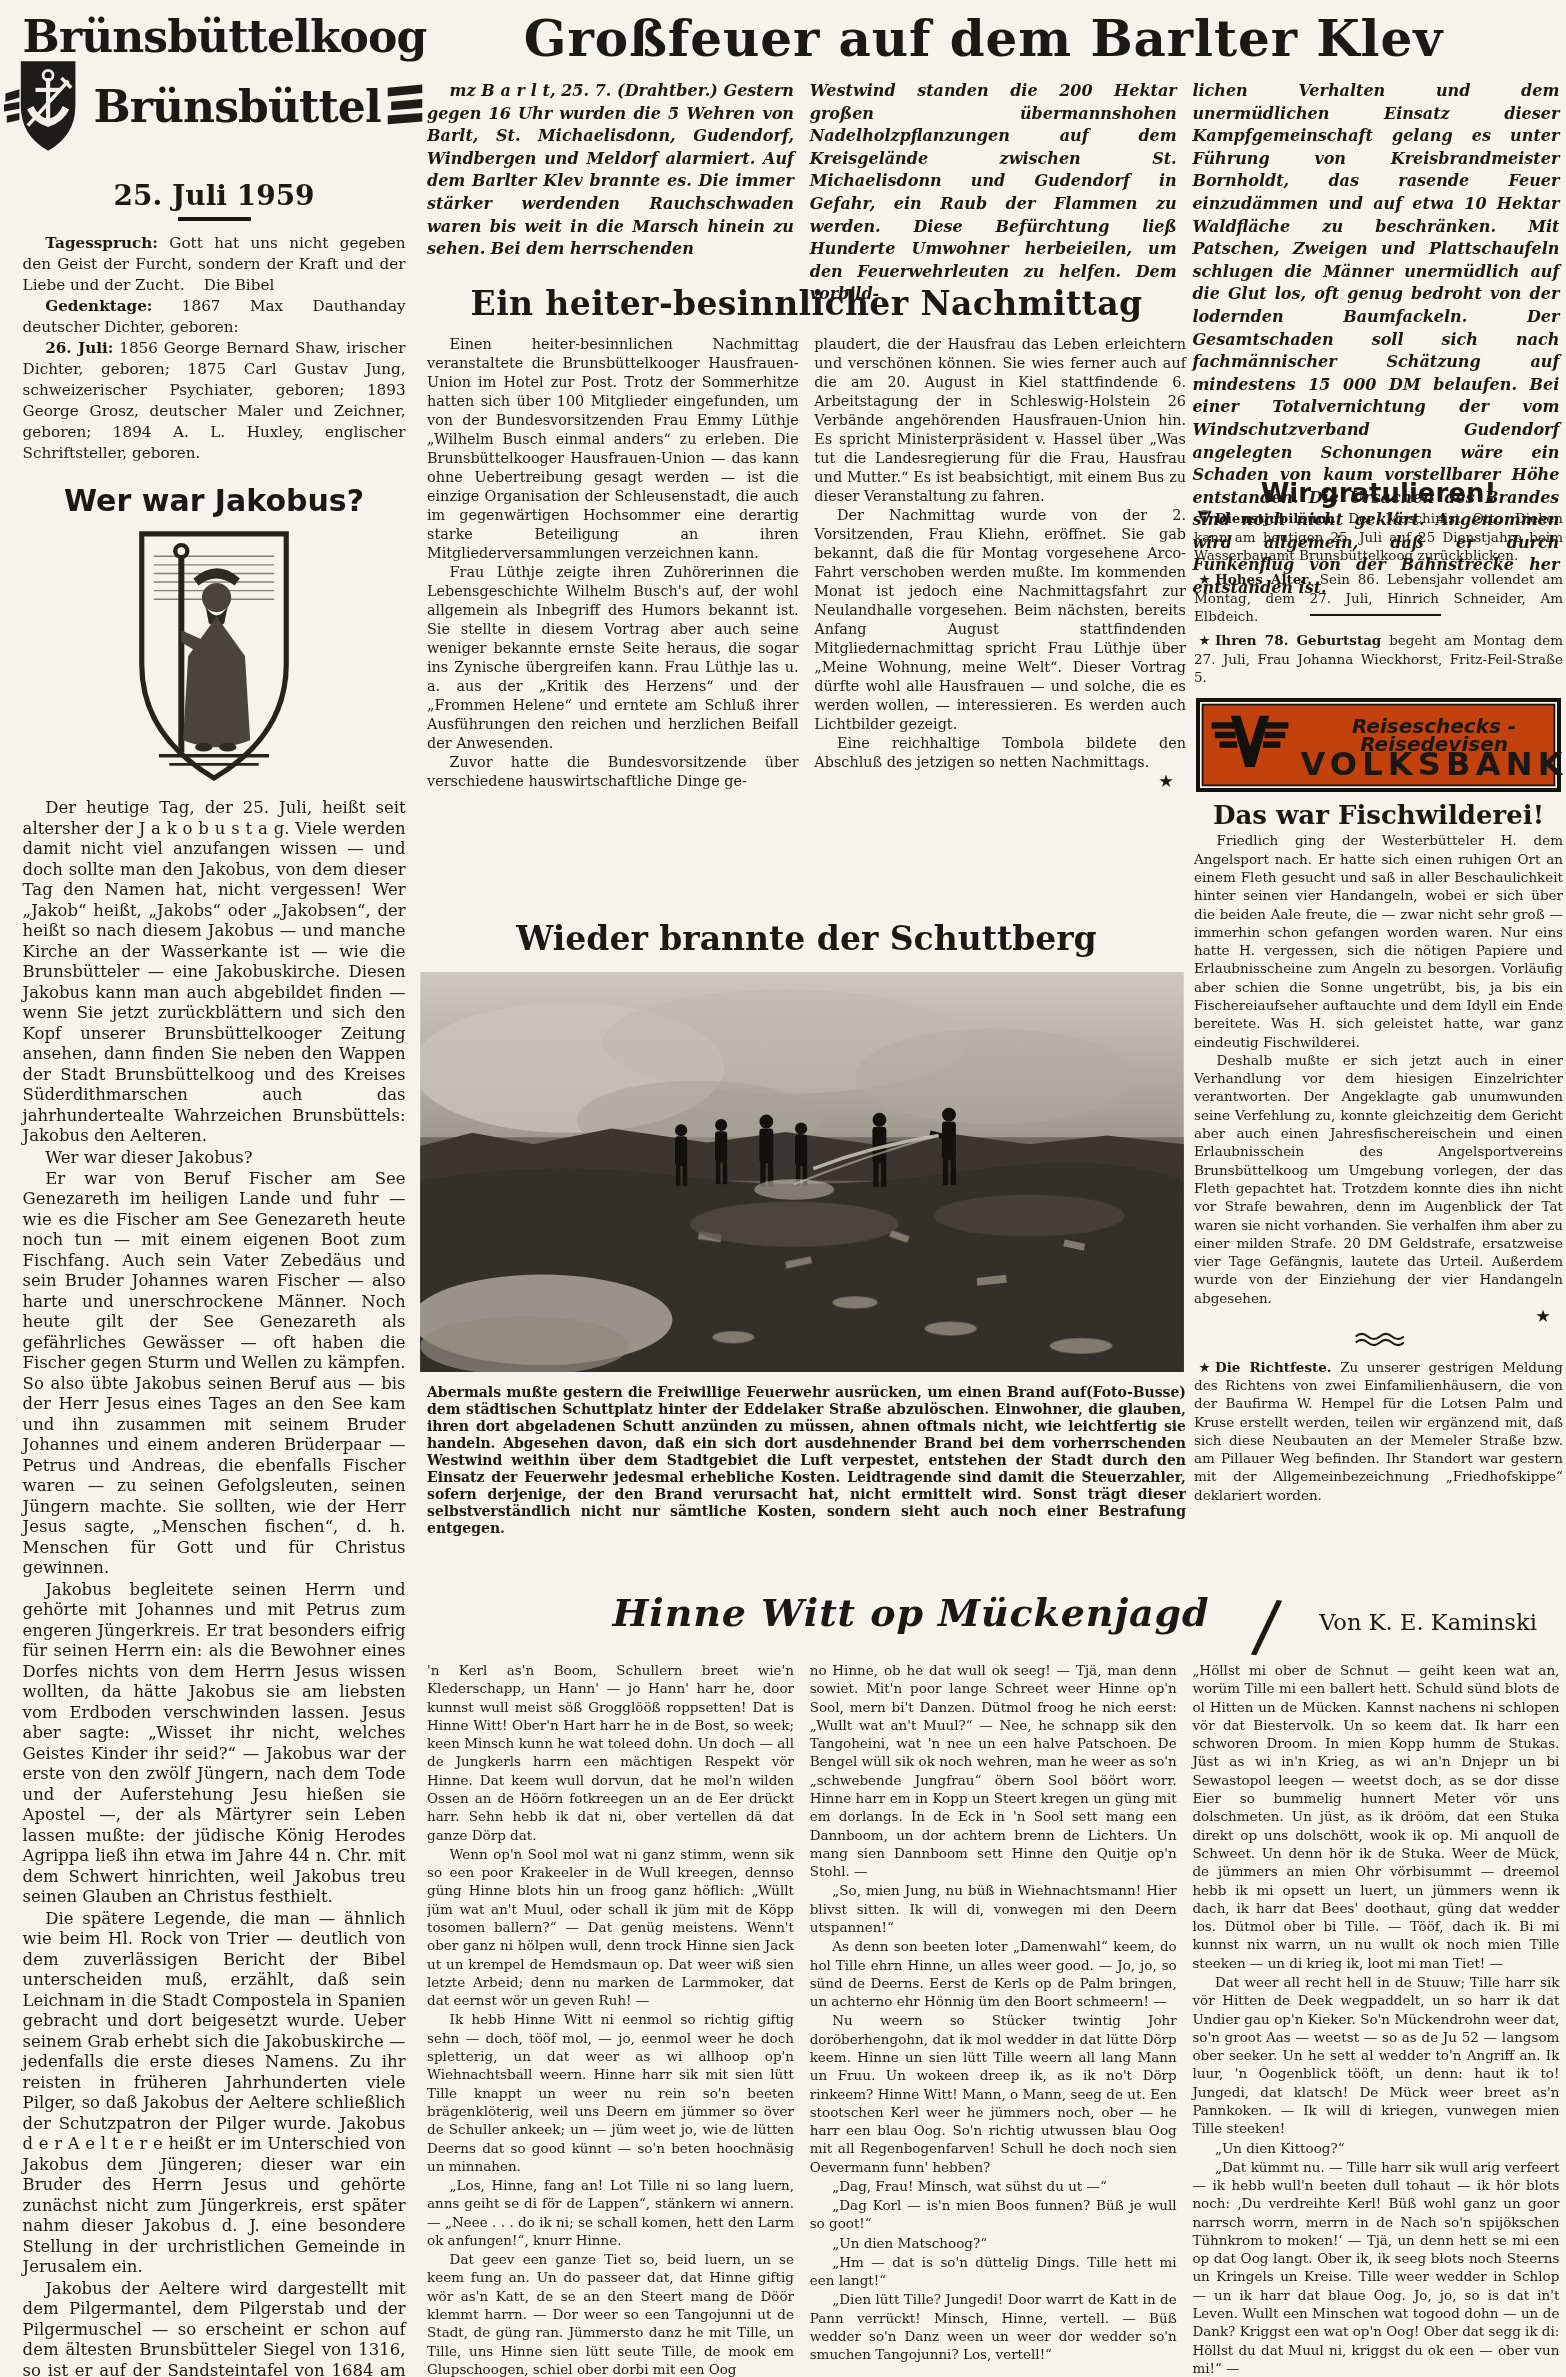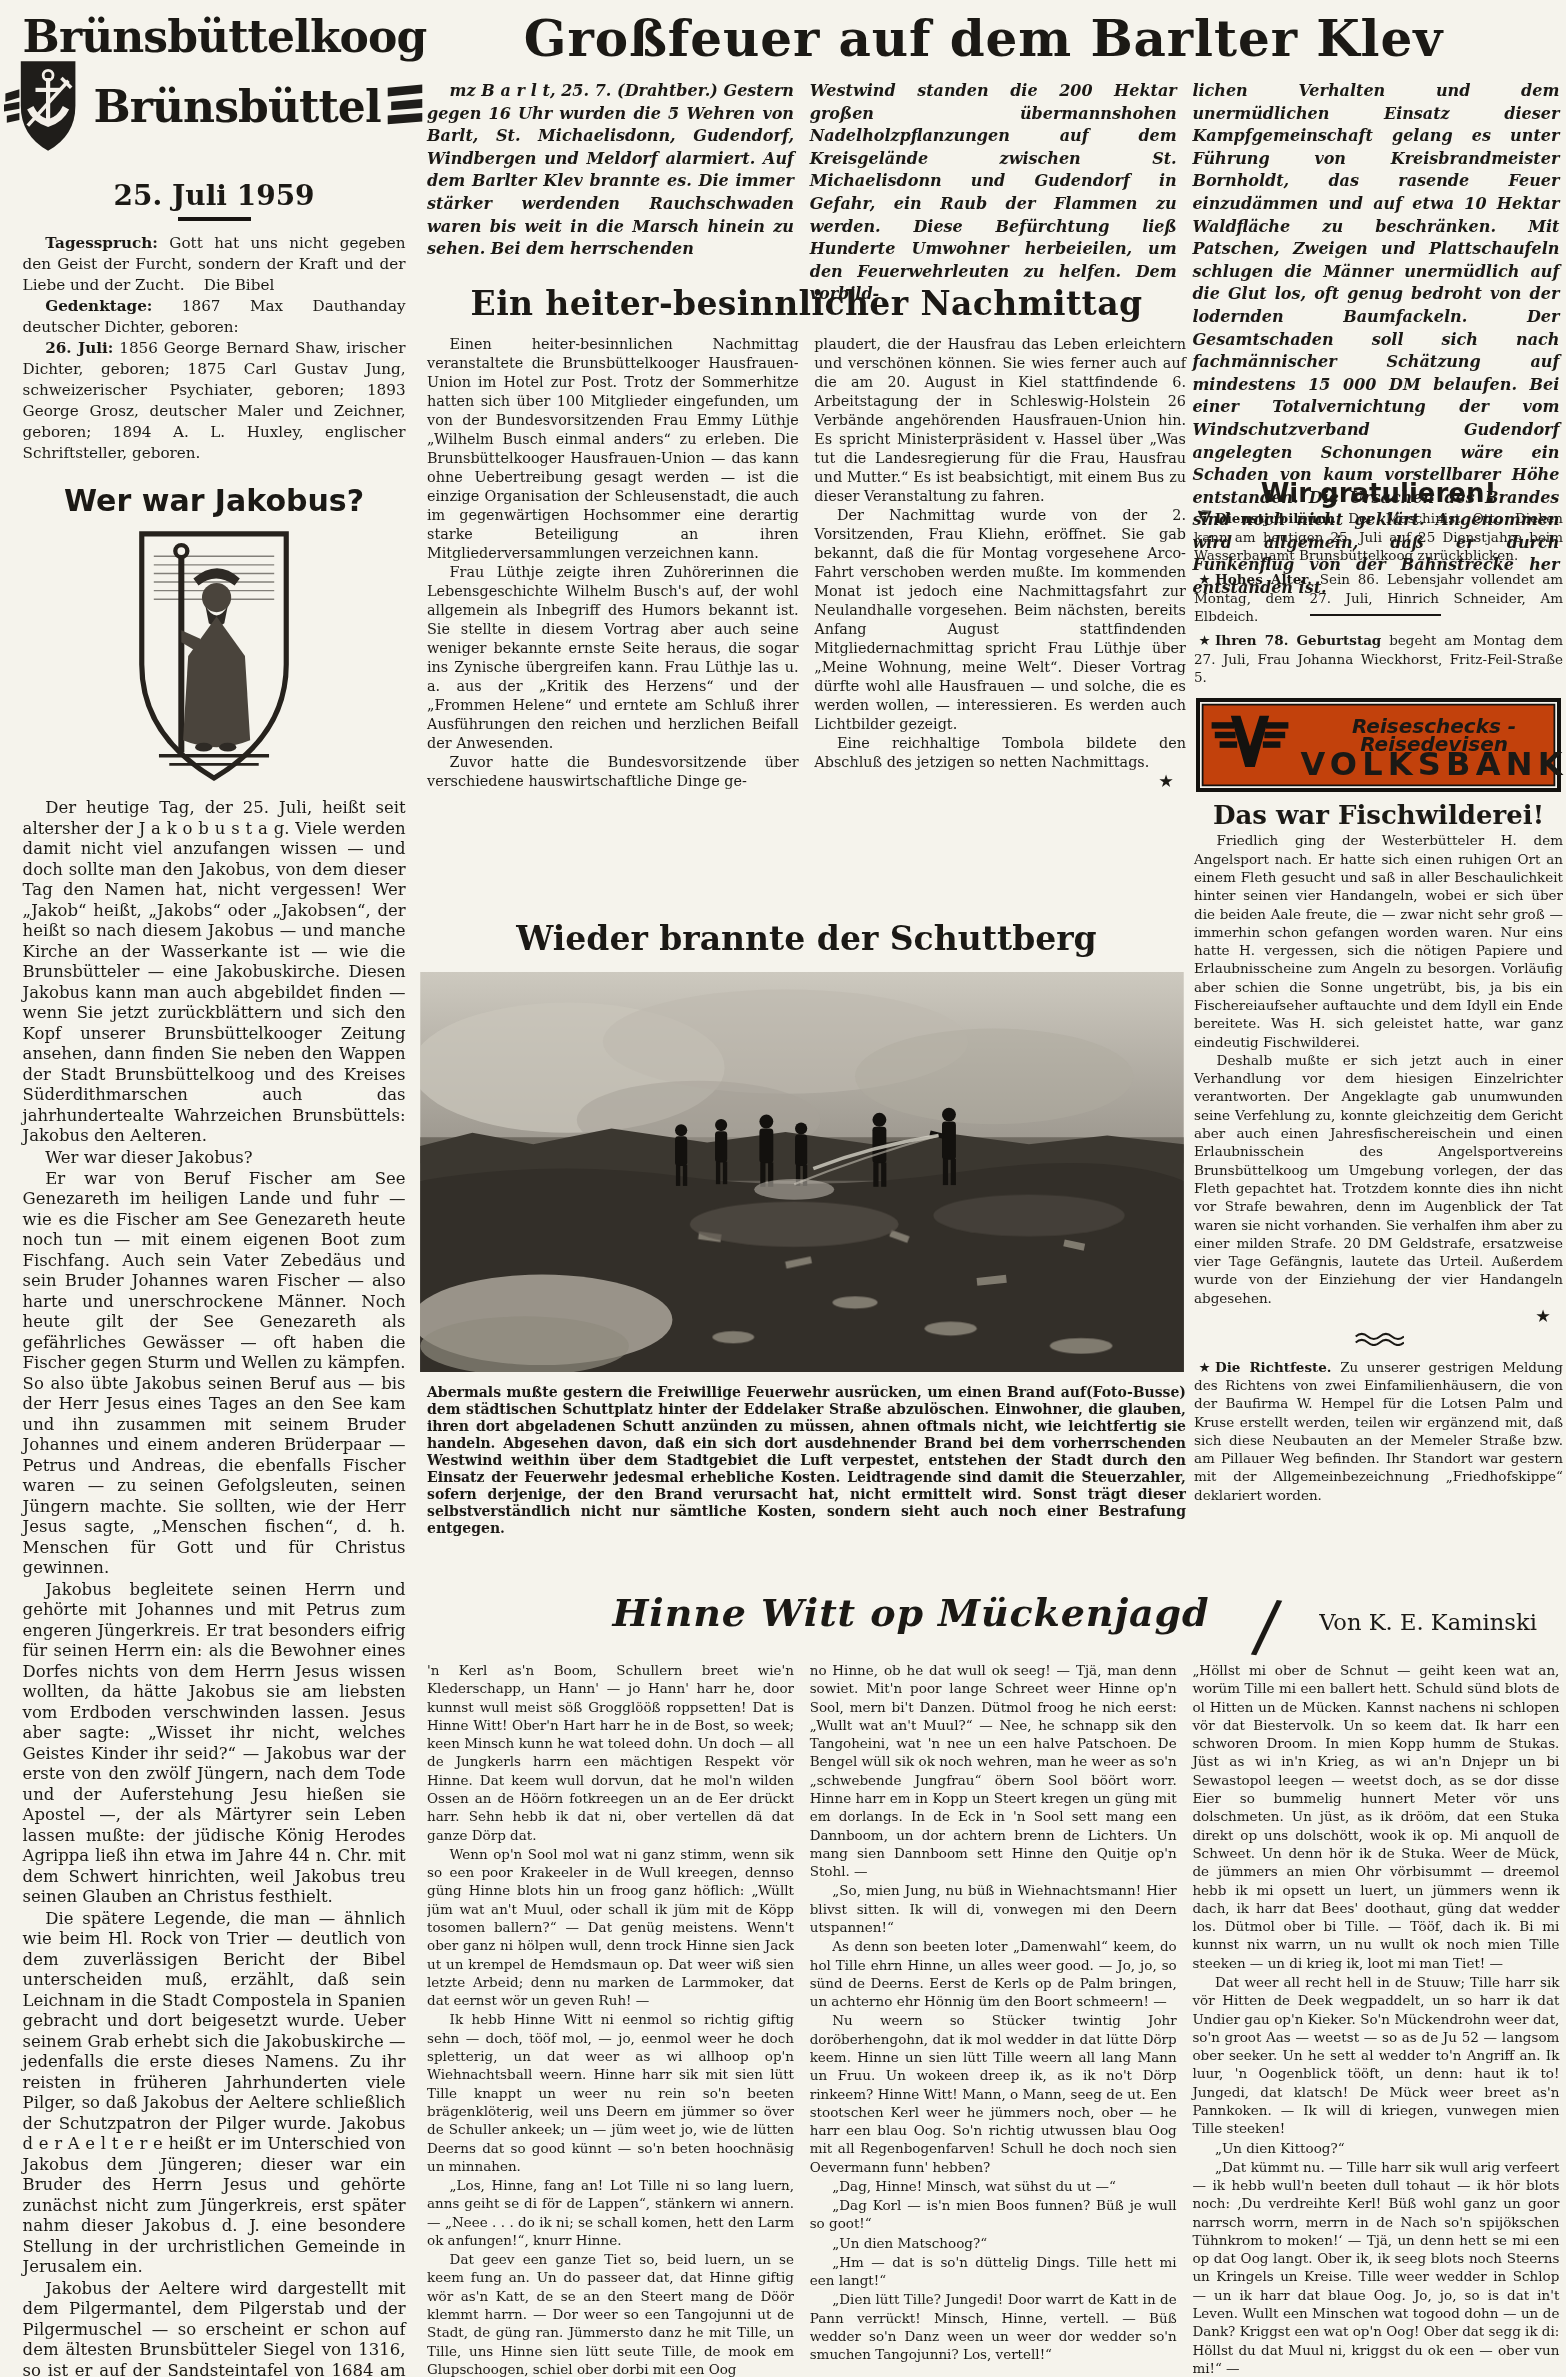--- a/index.html
+++ b/index.html
@@ -326,21 +326,21 @@
       <p class="ind">Wenn op'n Sool mol wat ni ganz stimm, wenn sik so een poor Krakeeler in de Wull kreegen, dennso güng Hinne blots hin un froog ganz höflich: „Wüllt jüm wat an't Muul, oder schall ik jüm mit de Köpp tosomen ballern?“ — Dat genüg meistens. Wenn't ober ganz ni hölpen wull, denn trock Hinne sien Jack ut un krempel de Hemdsmaun op. Dat weer wiß sien letzte Arbeid; denn nu marken de Larmmoker, dat dat eernst wör un geven Ruh! —</p>
       <p class="ind">Ik hebb Hinne Witt ni eenmol so richtig giftig sehn — doch, tööf mol, — jo, eenmol weer he doch spletterig, un dat weer as wi allhoop op'n Wiehnachtsball weern. Hinne harr sik mit sien lütt Tille knappt un weer nu rein so'n beeten brägenklöterig, weil uns Deern em jümmer so över de Schuller ankeek; un — jüm weet jo, wie de lütten Deerns dat so good künnt — so'n beten hoochnäsig un minnahen.</p>
       <p class="ind">„Los, Hinne, fang an! Lot Tille ni so lang luern, anns geiht se di för de Lappen“, stänkern wi annern. — „Neee . . . do ik ni; se schall komen, hett den Larm ok anfungen!“, knurr Hinne.</p>
       <p class="ind">Dat geev een ganze Tiet so, beid luern, un se keem fung an. Un do passeer dat, dat Hinne giftig wör as'n Katt, de se an den Steert mang de Döör klemmt harrn. — Dor weer so een Tangojunni ut de Stadt, de güng ran. Jümmersto danz he mit Tille, un Tille, uns Hinne sien lütt seute Tille, de mook em Glupschoogen, schiel ober dorbi mit een Oog</p>
     </div>
     <div class="col just">
       <p>no Hinne, ob he dat wull ok seeg! — Tjä, man denn sowiet. Mit'n poor lange Schreet weer Hinne op'n Sool, mern bi't Danzen. Dütmol froog he nich eerst: „Wullt wat an't Muul?“ — Nee, he schnapp sik den Tangoheini, wat 'n nee un een halve Patschoen. De Bengel wüll sik ok noch wehren, man he weer as so'n „schwebende Jungfrau“ öbern Sool böört worr. Hinne harr em in Kopp un Steert kregen un güng mit em dorlangs. In de Eck in 'n Sool sett mang een Dannboom, un dor achtern brenn de Lichters. Un mang sien Dannboom sett Hinne den Quitje op'n Stohl. —</p>
       <p class="ind">„So, mien Jung, nu büß in Wiehnachtsmann! Hier blivst sitten. Ik will di, vonwegen mi den Deern utspannen!“</p>
       <p class="ind">As denn son beeten loter „Damenwahl“ keem, do hol Tille ehrn Hinne, un alles weer good. — Jo, jo, so sünd de Deerns. Eerst de Kerls op de Palm bringen, un achterno ehr Hönnig üm den Boort schmeern! —</p>
       <p class="ind">Nu weern so Stücker twintig Johr doröberhengohn, dat ik mol wedder in dat lütte Dörp keem. Hinne un sien lütt Tille weern all lang Mann un Fruu. Un wokeen dreep ik, as ik no't Dörp rinkeem? Hinne Witt! Mann, o Mann, seeg de ut. Een stootschen Kerl weer he jümmers noch, ober — he harr een blau Oog. So'n richtig utwussen blau Oog mit all Regenbogenfarven! Schull he doch noch sien Oevermann funn' hebben?</p>
-      <p class="ind">„Dag, Hinne! Minsch, wat sühst du ut —“</p>
+      <p class="ind">„Dag, Frau! Minsch, wat sühst du ut —“</p>
       <p class="ind">„Dag Korl — is'n mien Boos funnen? Büß je wull so goot!“</p>
       <p class="ind">„Un dien Matschoog?“</p>
       <p class="ind">„Hm — dat is so'n düttelig Dings. Tille hett mi een langt!“</p>
       <p class="ind">„Dien lütt Tille? Jungedi! Door warrt de Katt in de Pann verrückt! Minsch, Hinne, vertell. — Büß wedder so'n Danz ween un weer dor wedder so'n smuchen Tangojunni? Los, vertell!“</p>
     </div>
     <div class="col just">
       <p>„Höllst mi ober de Schnut — geiht keen wat an, worüm Tille mi een ballert hett. Schuld sünd blots de ol Hitten un de Mücken. Kannst nachens ni schlopen vör dat Biestervolk. Un so keem dat. Ik harr een schworen Droom. In mien Kopp humm de Stukas. Jüst as wi in'n Krieg, as wi an'n Dnjepr un bi Sewastopol leegen — weetst doch, as se dor disse Eier so bummelig hunnert Meter vör uns dolschmeten. Un jüst, as ik drööm, dat een Stuka direkt op uns dolschött, wook ik op. Mi anquoll de Schweet. Un denn hör ik de Stuka. Weer de Mück, de jümmers an mien Ohr vörbisummt — dreemol hebb ik mi opsett un luert, un jümmers wenn ik dach, ik harr dat Bees' doothaut, güng dat wedder los. Dütmol ober bi Tille. — Tööf, dach ik. Bi mi kunnst nix warrn, un nu wullt ok noch mien Tille steeken — un di krieg ik, loot mi man Tiet! —</p>
       <p class="ind">Dat weer all recht hell in de Stuuw; Tille harr sik vör Hitten de Deek wegpaddelt, un so harr ik dat Undier gau op'n Kieker. So'n Mückendrohn weer dat, so'n groot Aas — weetst — so as de Ju 52 — langsom ober seeker. Un he sett al wedder to'n Angriff an. Ik luur, 'n Oogenblick tööft, un denn: haut ik to! Jungedi, dat klatsch! De Mück weer breet as'n Pannkoken. — Ik will di kriegen, vunwegen mien Tille steeken!</p>
       <p class="ind">„Un dien Kittoog?“</p>
       <p class="ind">„Dat kümmt nu. — Tille harr sik wull arig verfeert — ik hebb wull'n beeten dull tohaut — ik hör blots noch: ‚Du verdreihte Kerl! Büß wohl ganz un goor narrsch worrn, merrn in de Nach so'n spijökschen Tühnkrom to moken!‘ — Tjä, un denn hett se mi een op dat Oog langt. Ober ik, ik seeg blots noch Steerns un Kringels un Kreise. Tille weer wedder in Schlop — un ik harr dat blaue Oog. Jo, jo, so is dat in't Leven. Wullt een Minschen wat togood dohn — un de Dank? Kriggst een wat op'n Oog! Ober dat segg ik di: Höllst du dat Muul ni, kriggst du ok een — ober vun mi!“ —</p>

